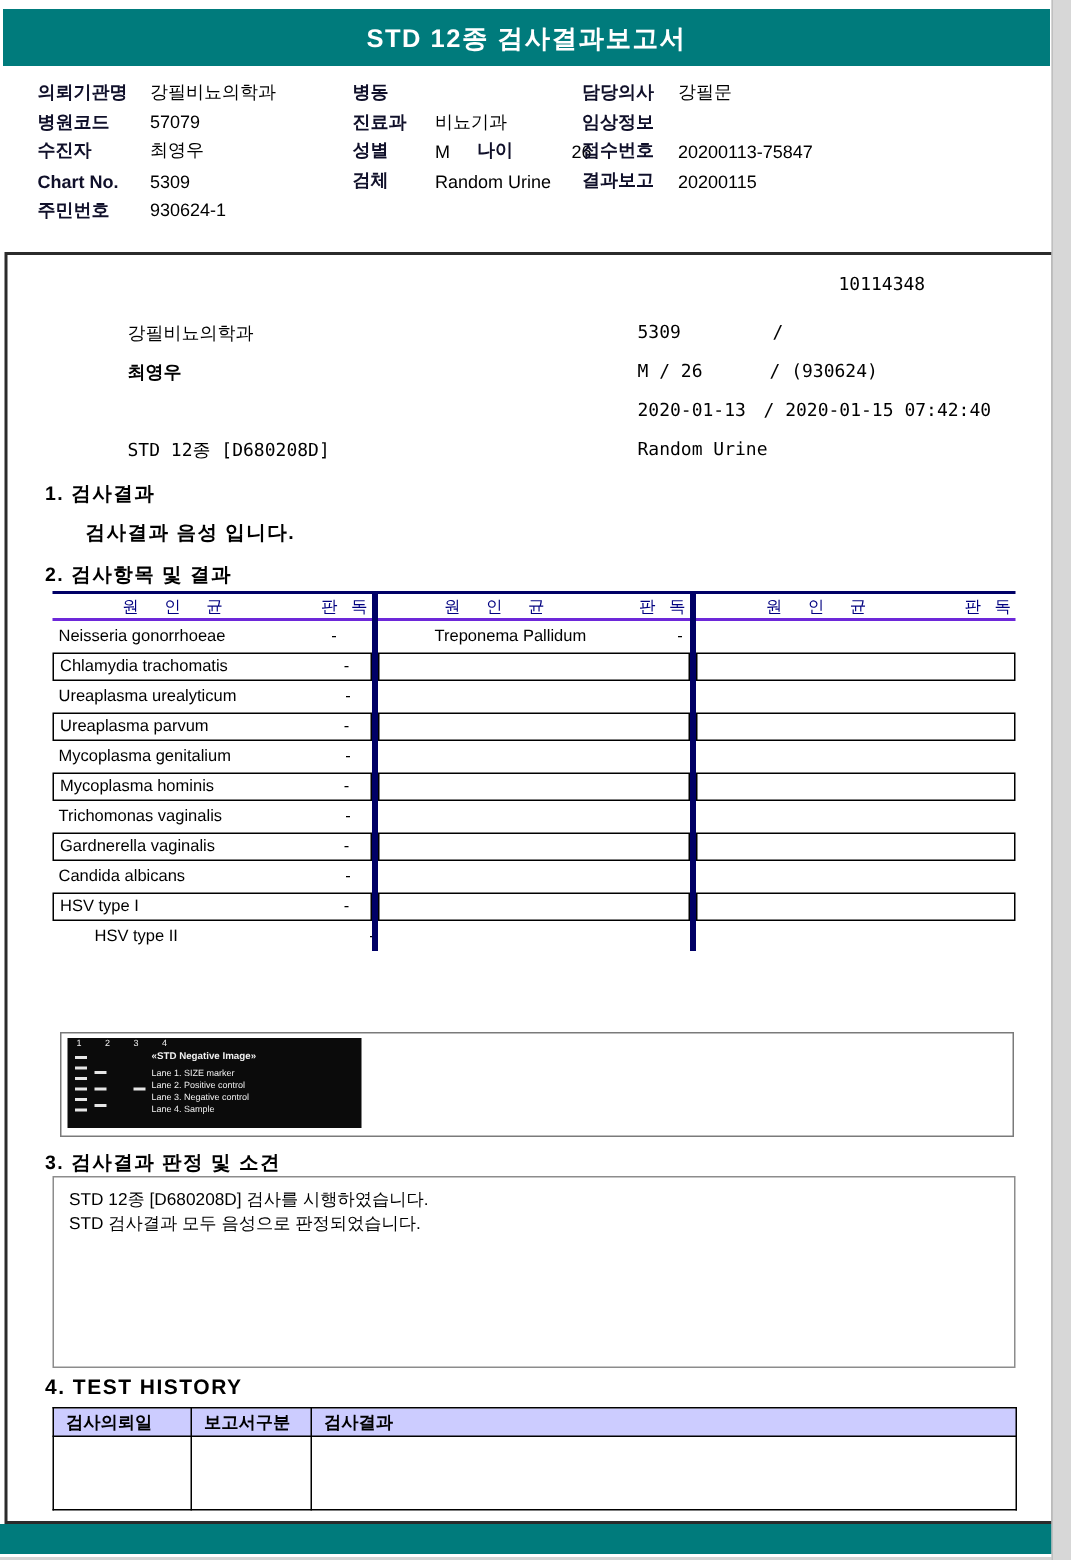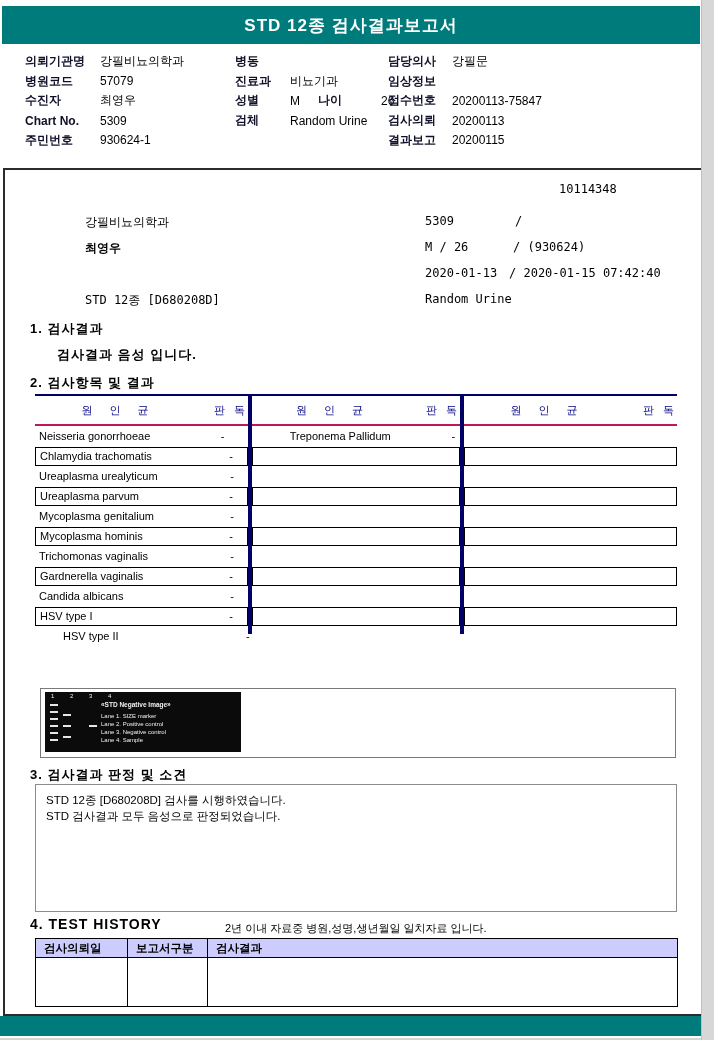--- a/index.html
+++ b/index.html
@@ -22,21 +22,21 @@
 
   
   .main{position:absolute;left:3px;top:168px;width:696px;height:844px;background:#fff;border:2px solid #2b2b2b}
   .meta{position:absolute;font-family:"DejaVu Sans Mono",monospace;font-size:12px;white-space:nowrap}
   .b{font-weight:bold}
   .sec-title{position:absolute;font-size:13px;font-weight:bold;letter-spacing:1px;white-space:nowrap}
 
   
   .rtable{position:absolute;left:30px;top:224px;width:642px;height:240px;font-size:11px}
   .rt-vbar{position:absolute;top:0;width:4px;height:240px;background:#000066}
-  .rt-header{display:flex;height:32px;box-sizing:border-box;border-top:2px solid #000066;border-bottom:2px solid #be185d}
+  .rt-header{display:flex;height:20px;box-sizing:border-box;border-top:2px solid #000066;border-bottom:2px solid #6d28d9}
   .rt-hcell{display:flex;align-items:center;height:100%}
   .rt-hname{flex:1;text-align:center;letter-spacing:7px;color:#000080}
   .rt-hread{width:46px;text-align:right;letter-spacing:3px;color:#000080}
   .rt-row{display:flex;height:20px}
   .rt-cell{display:flex;align-items:center}
   .rt-spacer{width:4px;flex:none}
   .cb{flex:1;height:18px;display:flex;align-items:center;justify-content:space-between;padding:0 3px 0 4px;box-sizing:border-box}
   .cb.boxed{border:1px solid #000;height:19px}
   .nm{white-space:nowrap}
   .rd{width:26px;text-align:center}
@@ -117,24 +117,20 @@
           <span class="lbl">담당의사</span>
           <span class="val">강필문</span>
         </div>
       <div class="info-row">
           <span class="lbl">임상정보</span>
           <span class="val"></span>
         </div>
       <div class="info-row">
           <span class="lbl">접수번호</span>
           <span class="val">20200113-75847</span>
-        </div>
-      <div class="info-row">
-          <span class="lbl">검사의뢰</span>
-          <span class="val">20200113</span>
         </div>
       <div class="info-row">
           <span class="lbl">결과보고</span>
           <span class="val">20200115</span>
         </div>
     </div>
   </div>
 
   <div class="main">
     <span class="meta" style="left:554px;top:12px">10114348</span>
@@ -382,21 +378,20 @@
       </div>
     </div>
 
     <div class="sec-title" style="left:25px;top:596px">3. 검사결과 판정 및 소견</div>
     <div class="opinion">
       <div>STD 12종 [D680208D] 검사를 시행하였습니다.</div>
       <div>STD 검사결과 모두 음성으로 판정되었습니다.</div>
     </div>
 
     <div class="s4-title">4. TEST HISTORY</div>
-    <div class="s4-note">2년 이내 자료중 병원,성명,생년월일 일치자료 입니다.</div>
 
     <table class="htable">
       <colgroup>
           <col style="width:92px">
           <col style="width:80px">
           <col style="width:470px">
         </colgroup>
       <thead>
         <tr>
           <th>검사의뢰일</th>

